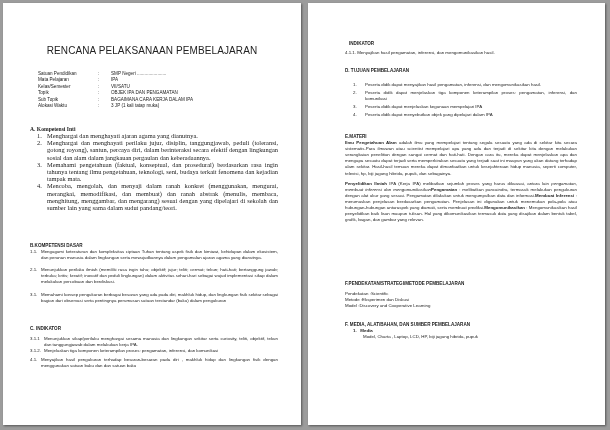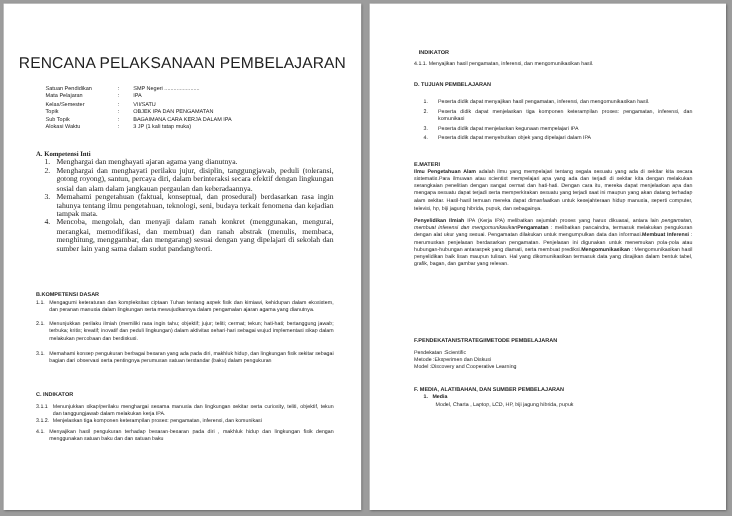--- a/index.html
+++ b/index.html
@@ -16,21 +16,21 @@
     overflow: hidden;
   }
   #page-left { left: 3px; width: 298px; height: 422px; }
   #page-right { left: 308px; width: 297px; height: 422px; }
 
   .sans { font-family: "Liberation Sans", sans-serif; }
   .serif { font-family: "Liberation Serif", serif; }
 
   .title {
     position: absolute; left: 0; right: 0; top: 42px;
-    text-align: center; font-size: 13px; letter-spacing: 0.1px; color: #222;
+    text-align: center; font-size: 10px; letter-spacing: 0.1px; color: #222;
   }
   .idtable { position: absolute; left: 35px; top: 68px; font-size: 4.6px; line-height: 6.4px; }
   .idrow { display: flex; }
   .idrow .k { width: 60px; }
   .idrow .c { width: 13px; }
   .idrow .v { }
 
   .sec-a { position: absolute; left: 27px; top: 123px; width: 248px; }
   .sec-a .head { font-size: 5.6px; font-weight: bold; }
   .sec-a ol { margin: 0; padding-left: 0; list-style: none; }

